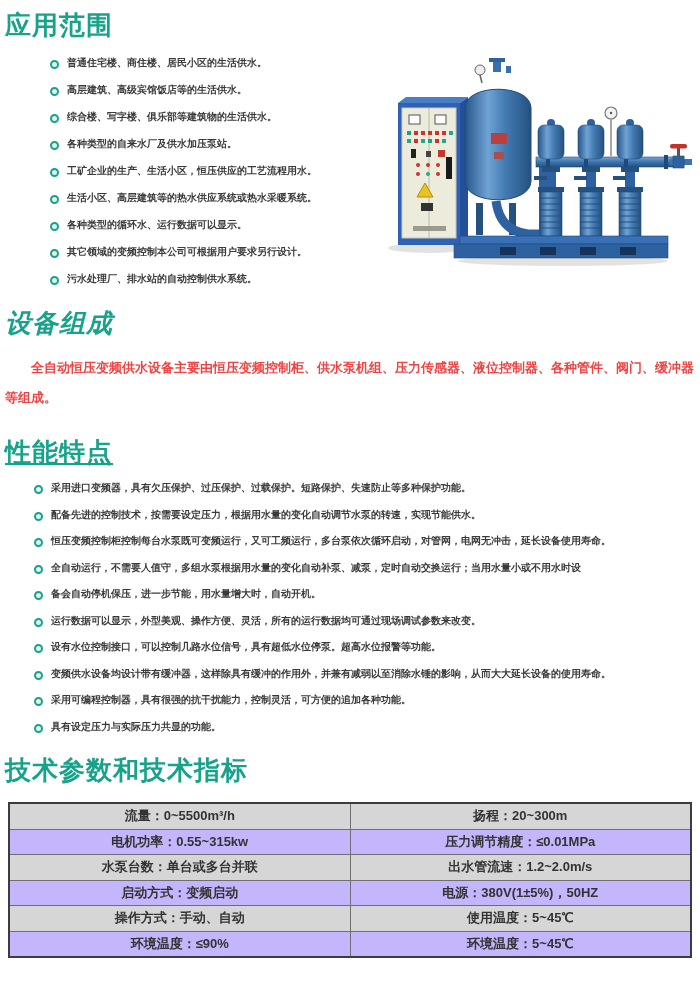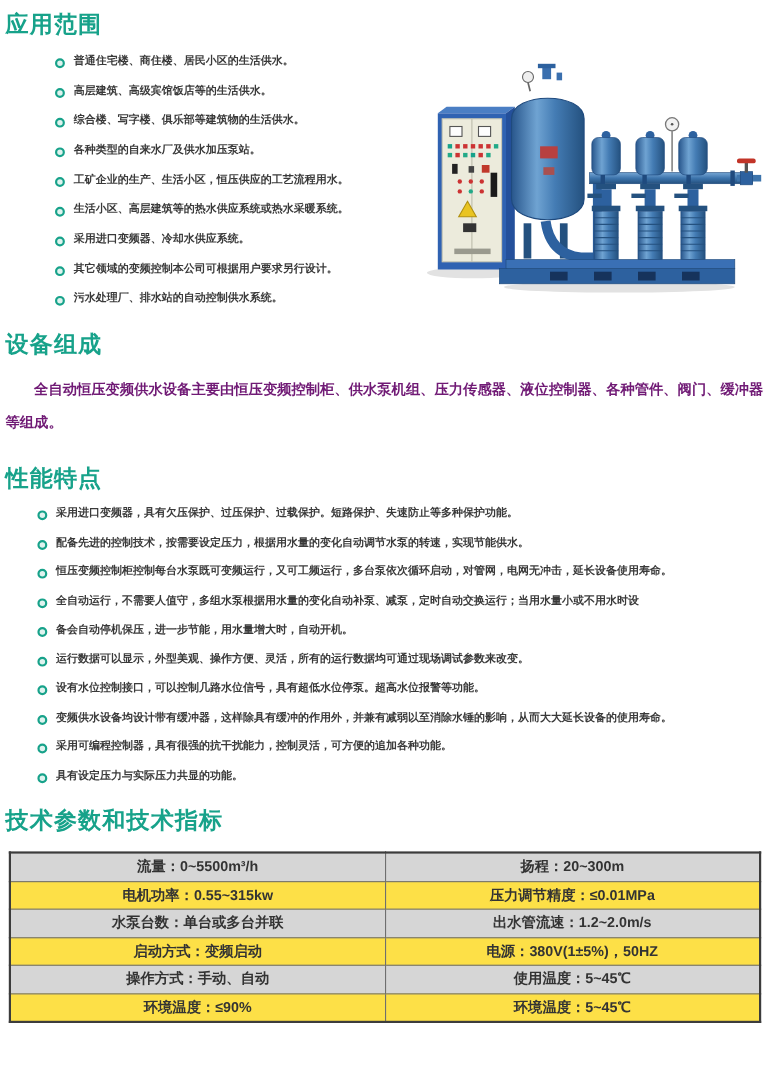--- a/index.html
+++ b/index.html
@@ -6,21 +6,21 @@
   #page{
     position:relative;
     width:700px;height:983px;
     background:#ffffff;
     font-family:"Liberation Sans", sans-serif;
     color:#3a3a3a;
     overflow:hidden;
   }
   .section-title{
     color:#17a28a;
-    font-size:21px;
+    font-size:26px;
     font-weight:bold;
     letter-spacing:1px;
     margin:0;
     padding:8px 0 6px 5px;
   }
   
   ul.dotlist{list-style:none;margin:0;padding:0;}
   ul.dotlist li{
     display:flex;align-items:center;
     font-size:10px;font-weight:600;line-height:16px;
@@ -35,21 +35,21 @@
   }
   #app-list{width:382px;padding:6px 0 0 50px;}
   #feature-list{width:668px;padding:4px 0 0 34px;}
   #feature-list li{margin-bottom:10.5px;}
   
   #composition-text{
     margin:6px 5px 0 5px;
     font-size:13px;font-weight:600;
     line-height:30px;
     text-indent:2em;
-    color:#701a75;
+    color:#ef4444;
   }
   
   #product-photo{
     position:absolute;left:388px;top:53px;
     width:306px;height:214px;
   }
   
   #specs-table{
     width:684px;margin:8px 0 0 8px;
     border-collapse:collapse;
@@ -58,21 +58,21 @@
   #specs-table td{
     width:50%;
     border:1px solid #6f6f6f;
     text-align:center;
     font-size:13px;font-weight:600;
     color:#333;
     height:24.5px;
     padding:0 20px;
   }
   #specs-table tr.shaded td{background:#d6d6d6;}
-  #specs-table tr.plain td{background:#fde047;}
+  #specs-table tr.plain td{background:#c4b5fd;}
 </style>
 </head>
 <body>
 
 <div id="page">
 
   <h2 class="section-title">应用范围</h2>
 
   <ul class="dotlist" id="app-list">
     <li>
@@ -94,21 +94,21 @@
     <li>
         <span class="bullet"></span>
         <span>工矿企业的生产、生活小区，恒压供应的工艺流程用水。</span>
       </li>
     <li>
         <span class="bullet"></span>
         <span>生活小区、高层建筑等的热水供应系统或热水采暖系统。</span>
       </li>
     <li>
         <span class="bullet"></span>
-        <span>采用进口变频器、冷却水供应系统。</span>
+        <span>各种类型的循环水、运行数据可以显示。</span>
       </li>
     <li>
         <span class="bullet"></span>
         <span>其它领域的变频控制本公司可根据用户要求另行设计。</span>
       </li>
     <li>
         <span class="bullet"></span>
         <span>污水处理厂、排水站的自动控制供水系统。</span>
       </li>
   </ul>
@@ -262,24 +262,24 @@
         <rect x="72" y="183" width="208" height="8" fill="#3a70b5" stroke="#1f4a7e" stroke-width="0.6"></rect>
         <rect x="66" y="191" width="214" height="14" fill="#2d619f" stroke="#1f4a7e" stroke-width="0.6"></rect>
         <rect x="112" y="194" width="16" height="8" fill="#16335c"></rect>
         <rect x="152" y="194" width="16" height="8" fill="#16335c"></rect>
         <rect x="192" y="194" width="16" height="8" fill="#16335c"></rect>
         <rect x="232" y="194" width="16" height="8" fill="#16335c"></rect>
       </g>
     </svg>
   </div>
 
-  <h2 class="section-title" style="margin-top:4px;">设备组成</h2>
+  <h2 class="section-title" style="margin-top:4px;font-style:italic;">设备组成</h2>
   <p id="composition-text">全自动恒压变频供水设备主要由恒压变频控制柜、供水泵机组、压力传感器、液位控制器、各种管件、阀门、缓冲器等组成。</p>
 
-  <h2 class="section-title" style="margin-top:14px;">性能特点</h2>
+  <h2 class="section-title" style="margin-top:14px;text-decoration:underline;">性能特点</h2>
   <ul class="dotlist" id="feature-list">
     <li>
         <span class="bullet"></span>
         <span>采用进口变频器，具有欠压保护、过压保护、过载保护。短路保护、失速防止等多种保护功能。</span>
       </li>
     <li>
         <span class="bullet"></span>
         <span>配备先进的控制技术，按需要设定压力，根据用水量的变化自动调节水泵的转速，实现节能供水。</span>
       </li>
     <li>

